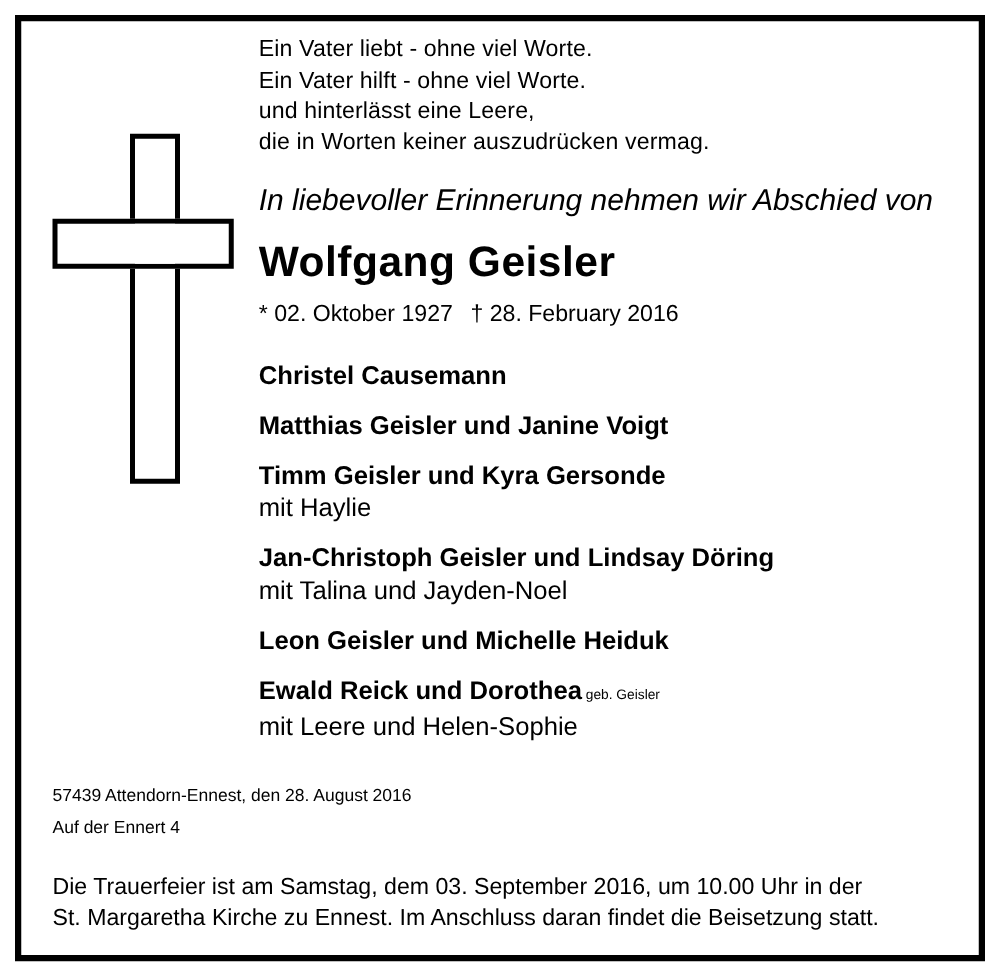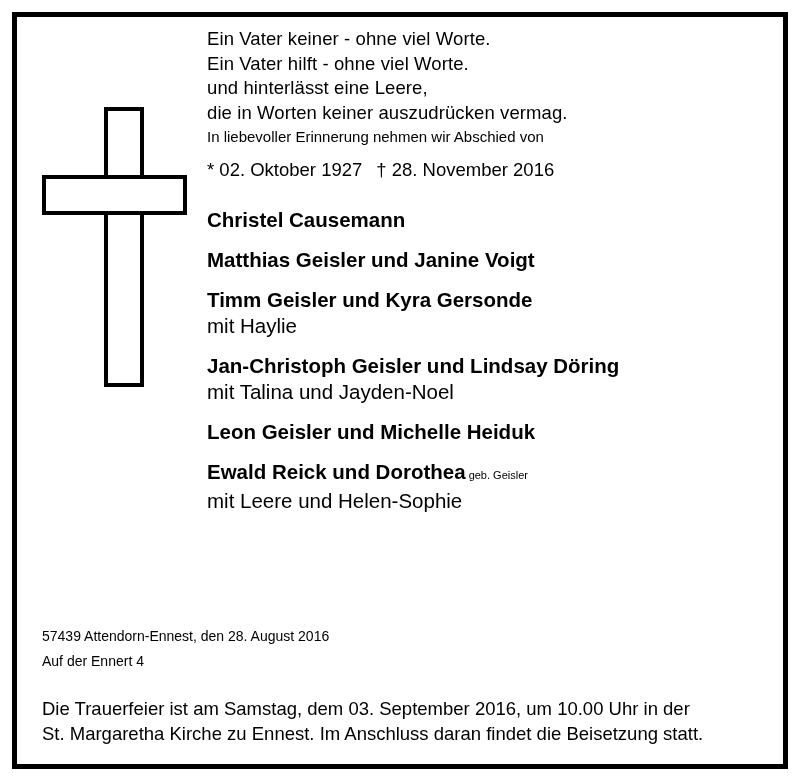--- a/index.html
+++ b/index.html
@@ -81,22 +81,24 @@
     top: 10px;
     width: 560px;
   }
   .poem {
     font-size: 18.5px;
     line-height: 24.5px;
     letter-spacing: 0.1px;
   }
   .poem div { white-space: pre; }
   .intro {
-    font-size: 15px;
+    margin-top: 24px;
+    font-size: 24px;
     line-height: 24px;
+    font-style: italic;
   }
   .deceased-name {
     margin-top: 18px;
     font-size: 34px;
     font-weight: bold;
     letter-spacing: 0.4px;
   }
   .dates {
     margin-top: 10px;
     font-size: 18.5px;
@@ -148,31 +150,32 @@
 
     <div class="cross-wrap">
       <div class="cross-vert-outer"></div>
       <div class="cross-horz-outer"></div>
       <div class="cross-joint-v"></div>
     </div>
 
     <div class="content">
 
       <div class="poem">
-        <div>Ein Vater keiner - ohne viel Worte.</div>
+        <div>Ein Vater liebt - ohne viel Worte.</div>
         <div>Ein Vater hilft - ohne viel Worte.</div>
         <div>und hinterlässt eine Leere,</div>
         <div>die in Worten keiner auszudrücken vermag.</div>
       </div>
 
       <div class="intro">In liebevoller Erinnerung nehmen wir Abschied von</div>
 
+      <div class="deceased-name">Wolfgang Geisler</div>
 
       <div class="dates">
-        <span>* 02. Oktober 1927</span><span class="sep"></span><span>† 28. November 2016</span>
+        <span>* 02. Oktober 1927</span><span class="sep"></span><span>† 28. February 2016</span>
       </div>
 
       <div class="family">
 
         <div class="family-block">
           <div class="family-line">Christel Causemann</div>
         </div>
 
         <div class="family-block">
           <div class="family-line">Matthias Geisler und Janine Voigt</div>

